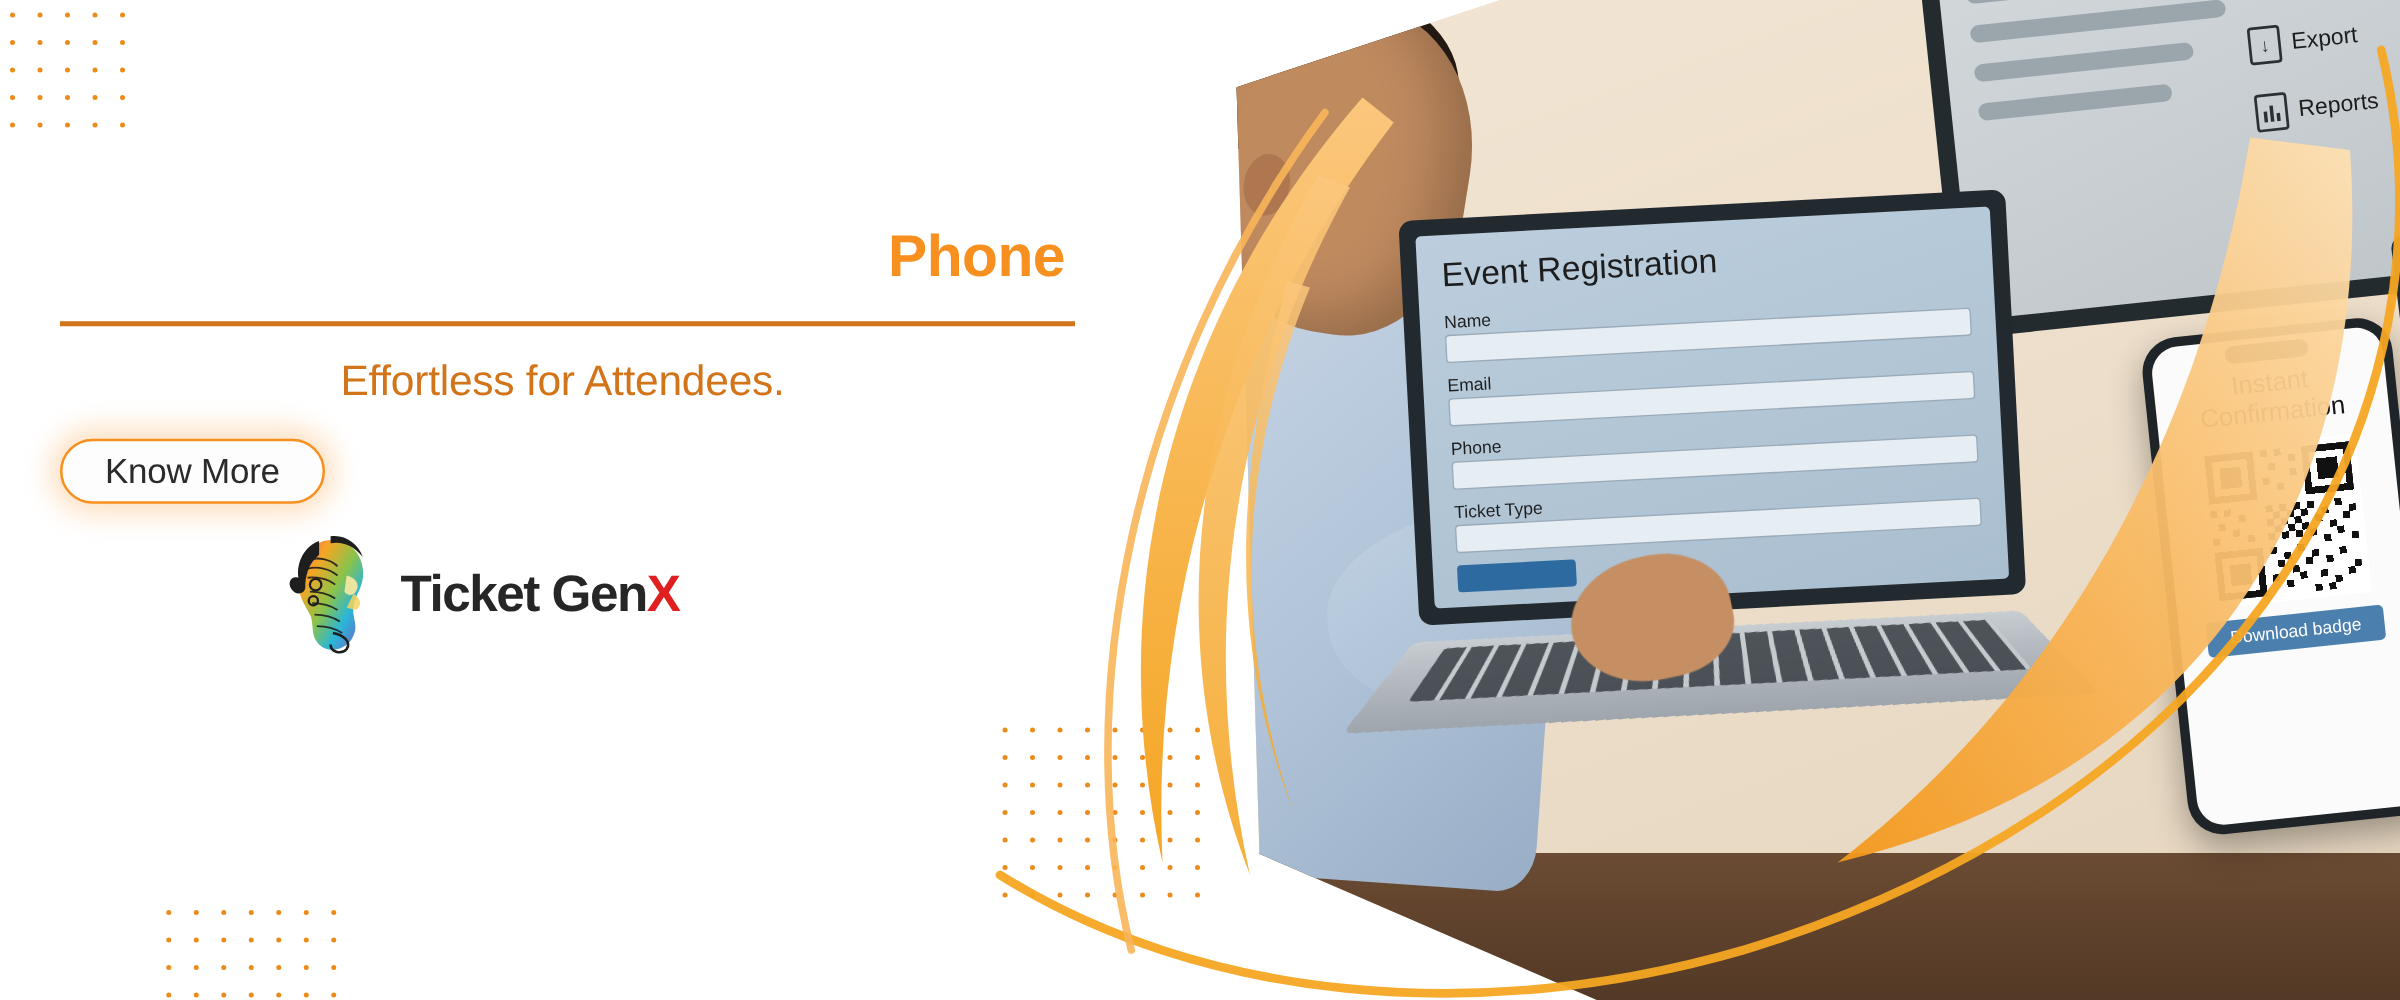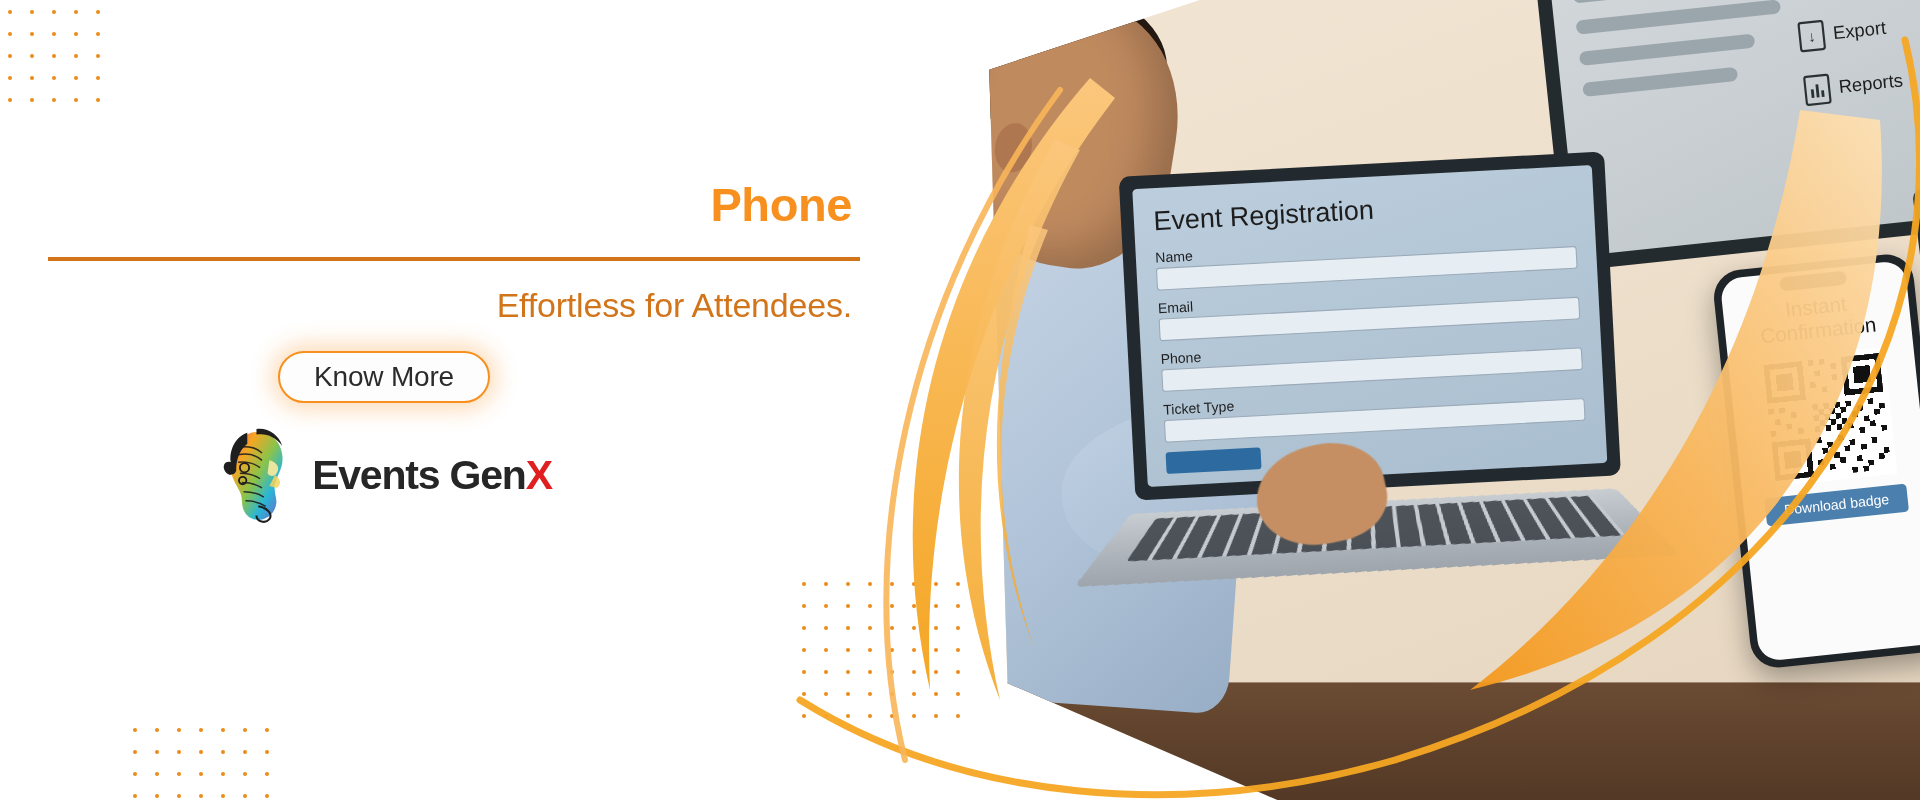--- a/index.html
+++ b/index.html
@@ -26,24 +26,24 @@
     color:#F7901E; letter-spacing:-0.4px;
     text-align:right; width:100%;
     padding-right:8px;
   }
   .divider {
     width:100%; height:4px; background:#D2741A;
     margin-top:22px; margin-bottom:20px;
   }
   .subhead {
     font-size:34px; line-height:1.42; color:#D2741A;
-    text-align:right; width:100%; padding-right:8px;
+    text-align:center; width:100%; padding-right:8px;
     letter-spacing:-0.2px;
   }
-  .btn-wrap { width:100%; display:flex; justify-content:center; margin-top:22px; padding-right:140px;}
+  .btn-wrap { width:100%; display:flex; margin-top:22px; padding-right:140px;}
   .know-btn {
     display:inline-flex; align-items:center; justify-content:center;
     height:52px; padding:0 34px;
     background:#fdfdfd; color:#2B2B2B;
     font-size:28px; letter-spacing:-0.2px;
     border:2.5px solid #F7901E; border-radius:30px;
     box-shadow:0 0 22px 7px rgba(247,144,30,0.30);
     cursor:pointer;
   }
 
@@ -518,18 +518,18 @@
           <path d="M32 80 C40 80, 48 82, 54 86"></path>
         </g>
 
         <path d="M58 36 C66 38, 70 44, 66 50 C64 54, 58 54, 56 50 Z" fill="#FBE9A0" opacity="0.9"></path>
         <path d="M64 52 C70 56, 72 62, 66 66 L58 64 Z" fill="#F4D35E" opacity="0.85"></path>
         <circle cx="31" cy="44" r="5" fill="none" stroke="#1E1E1E" stroke-width="2"></circle>
         <circle cx="29" cy="58" r="4" fill="none" stroke="#1E1E1E" stroke-width="2"></circle>
         <path d="M46 86 C56 88, 62 94, 58 100 C54 105, 44 103, 44 96" fill="none" stroke="#1E1E1E" stroke-width="2.2"></path>
       </svg>
       <span class="logo-text">
-        <span>Events Gen</span><span class="x">X</span>
+        <span>Ticket Gen</span><span class="x">X</span>
       </span>
     </div>
   </div>
 
 </div>
 
 </body></html>

